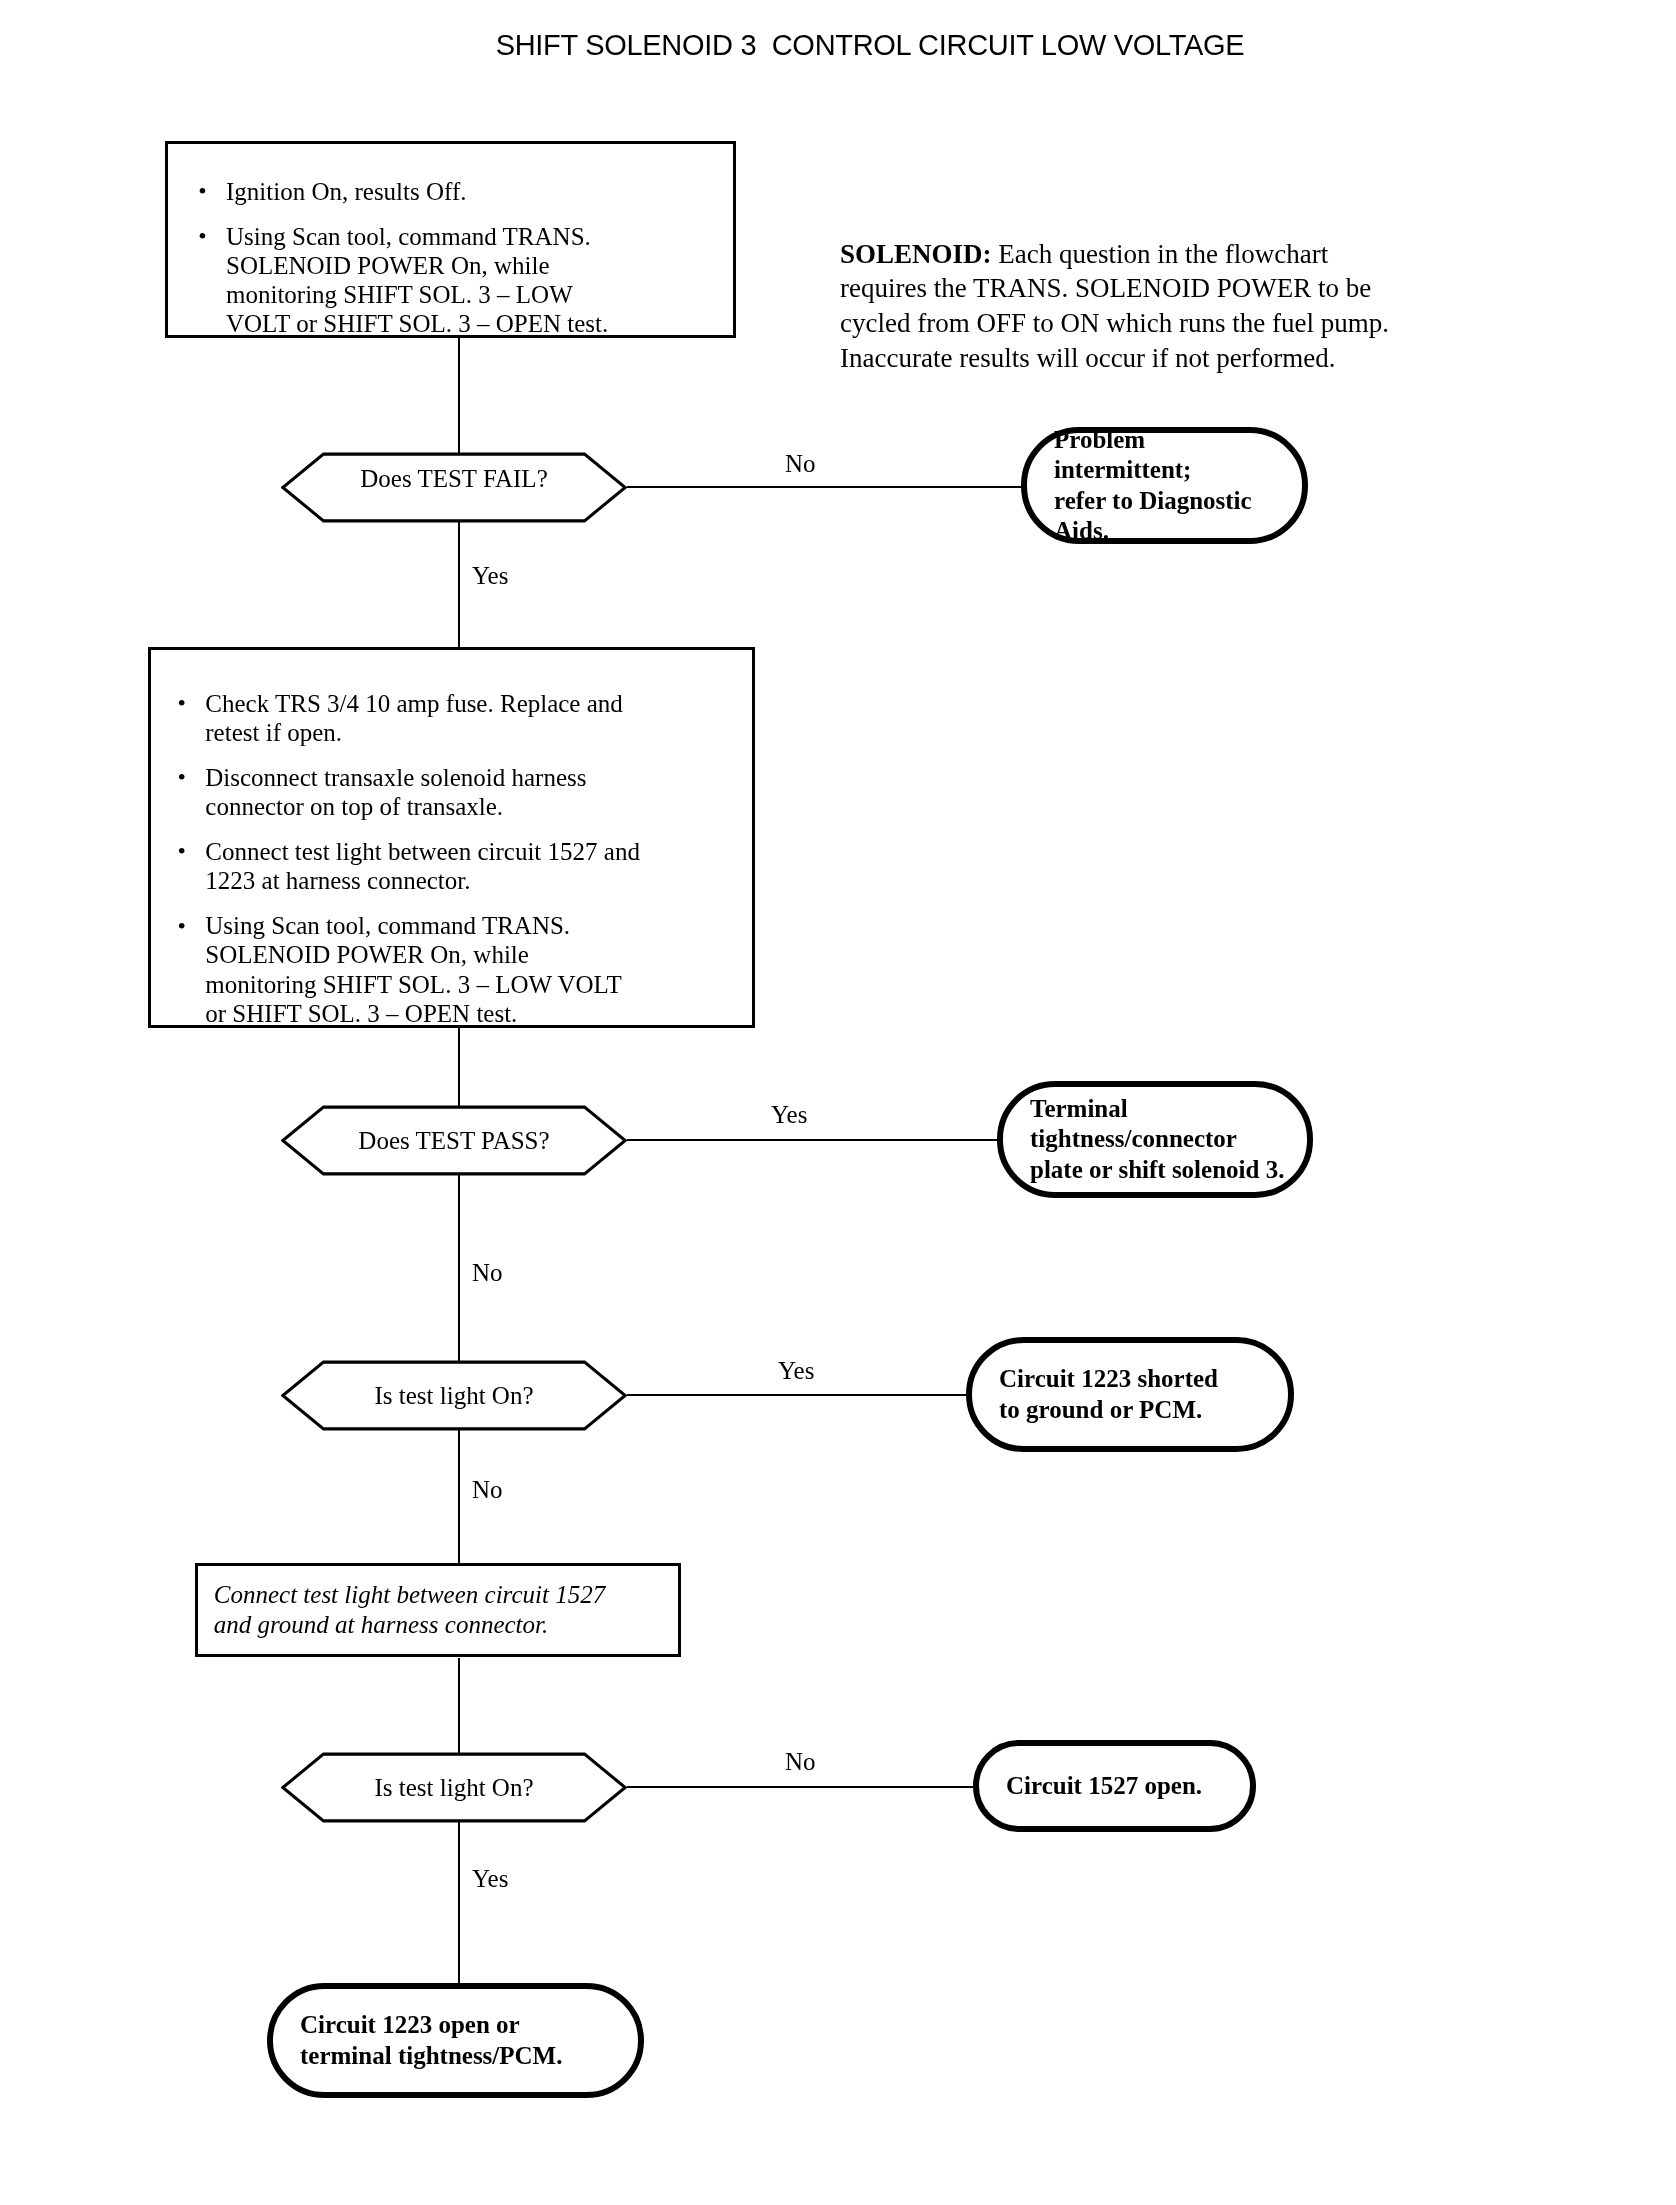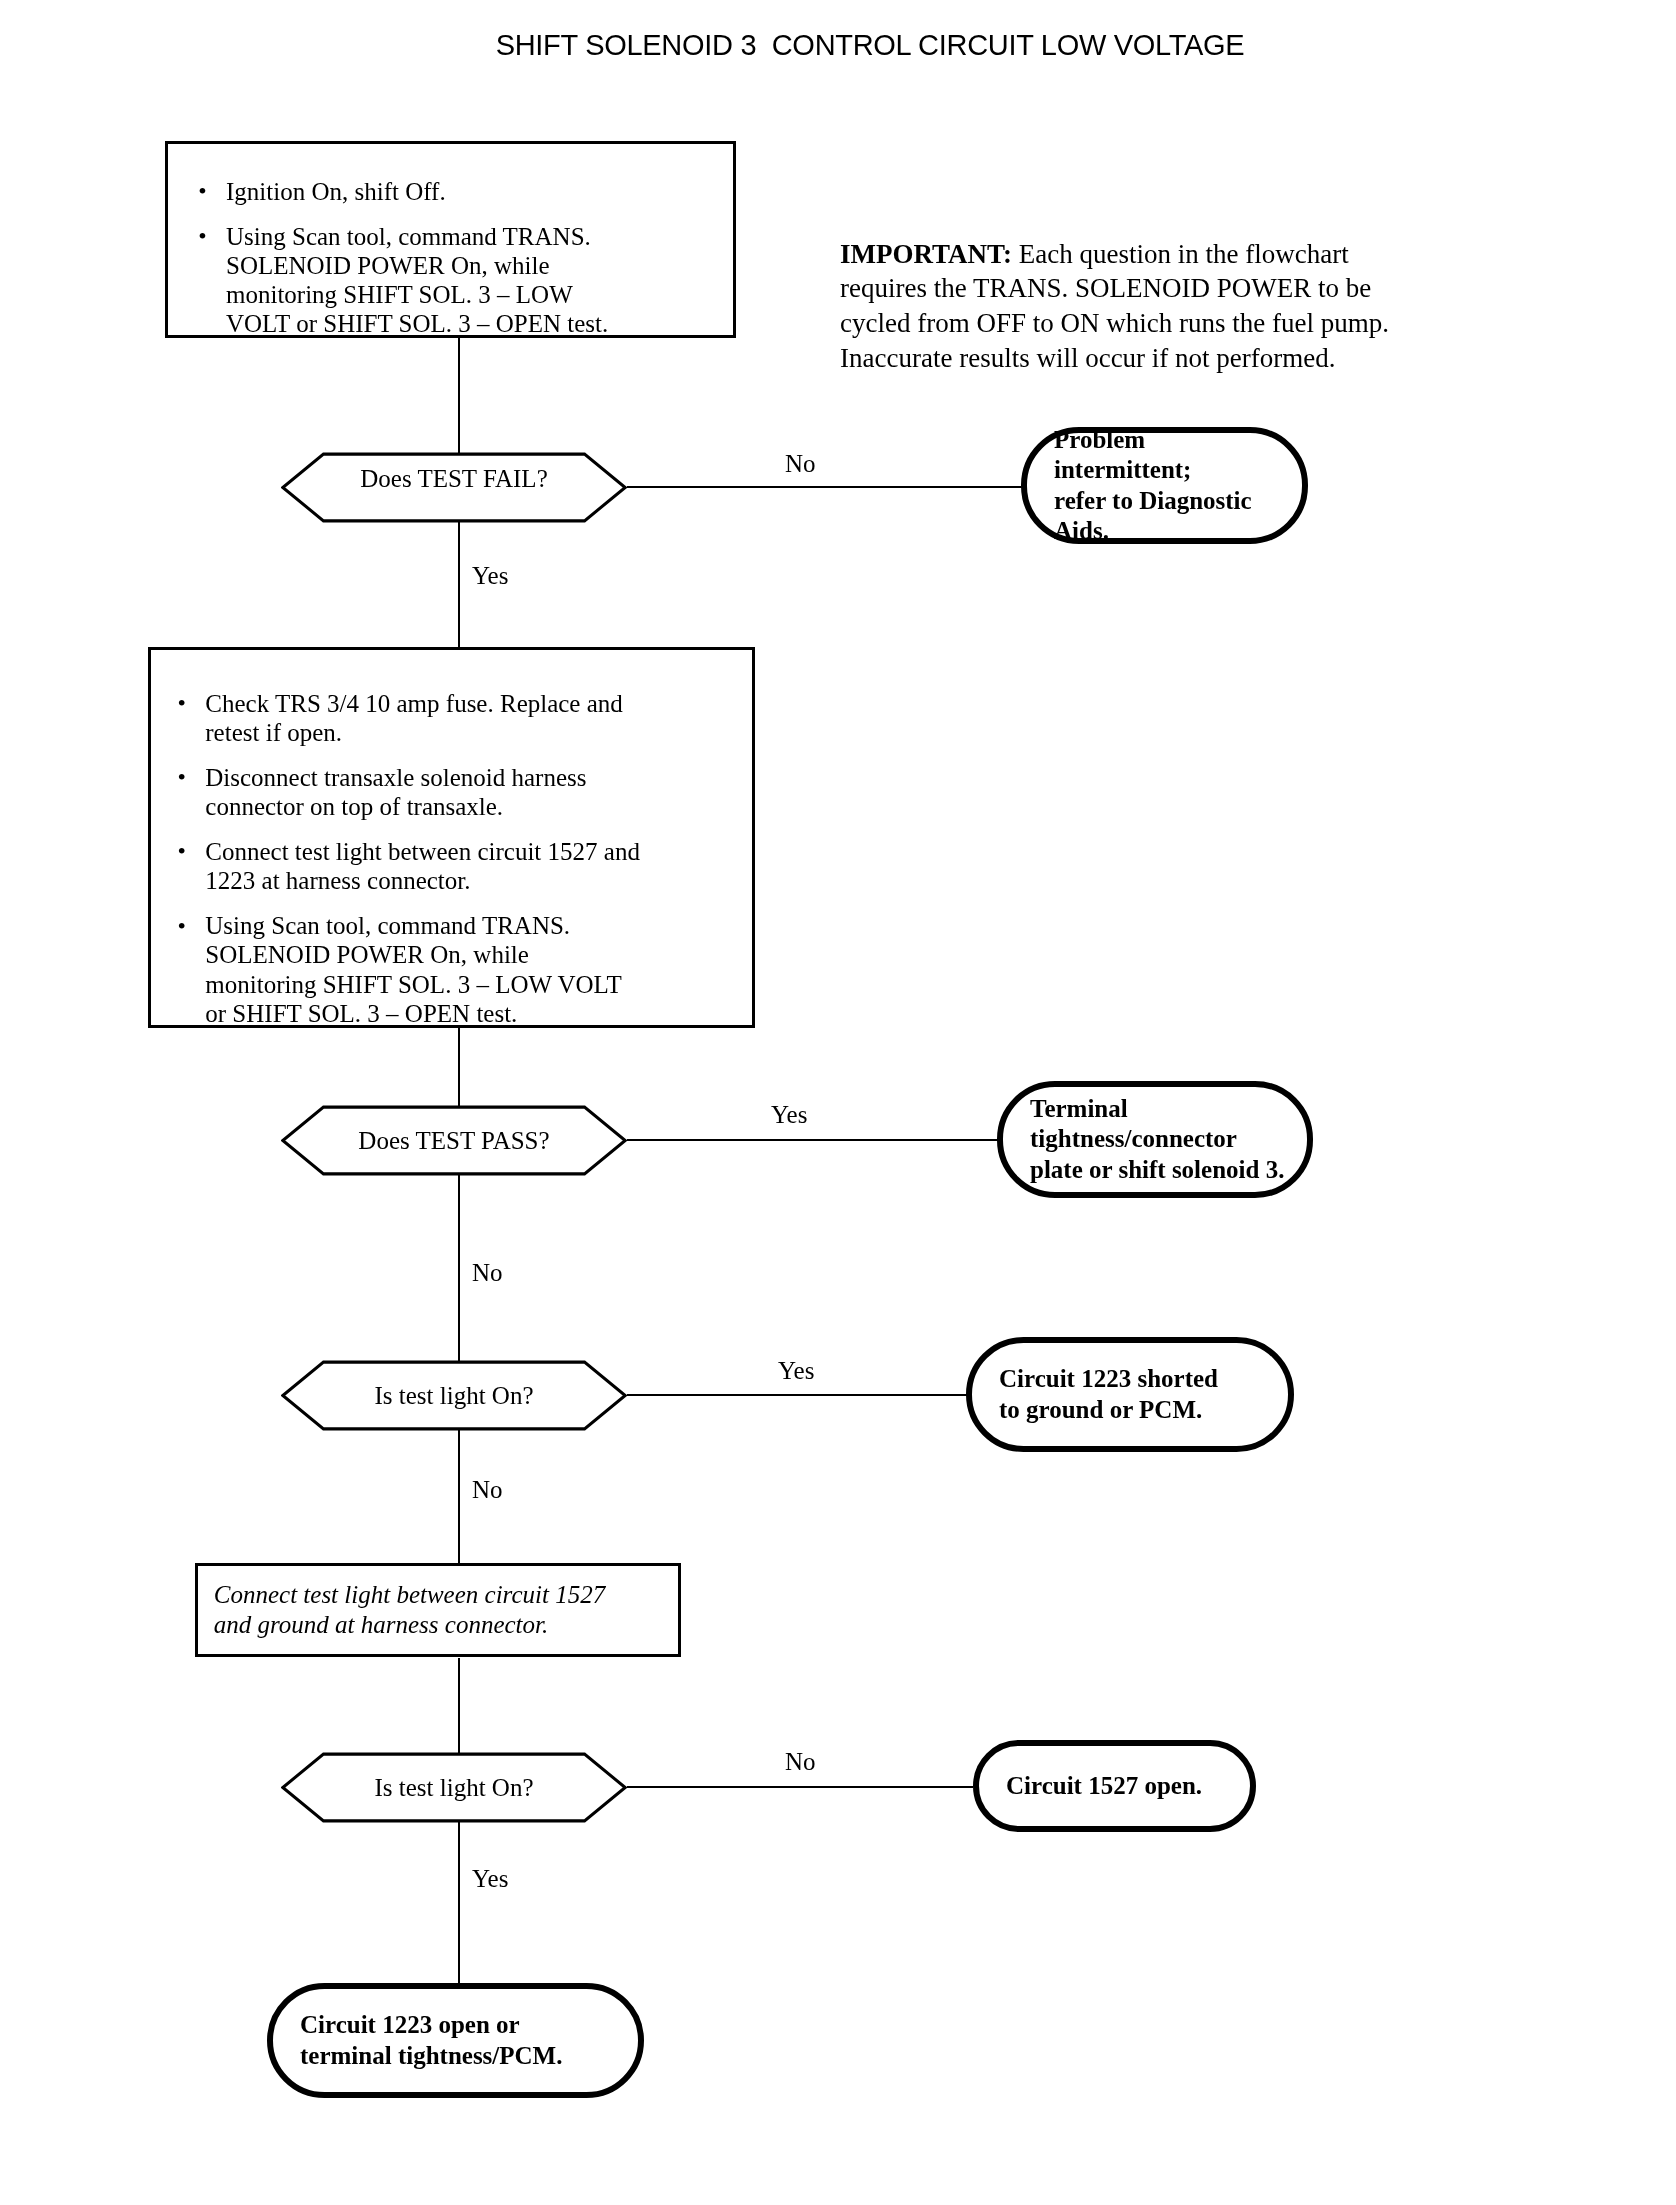--- a/index.html
+++ b/index.html
@@ -150,31 +150,31 @@
   }
 </style>
 </head>
 <body>
 
 <div id="page">
 
   <div id="chart-title">SHIFT SOLENOID 3  CONTROL CIRCUIT LOW VOLTAGE</div>
 
   <div id="important-note" style="left:840px; top:202px; width:693px;">
-    <span class="imp-head">IMPORTANT:</span><span> Each question in the flowchart
+    <span class="imp-head">SOLENOID:</span><span> Each question in the flowchart
 requires the TRANS. SOLENOID POWER to be
 cycled from OFF to ON which runs the fuel pump.
 Inaccurate results will occur if not performed.</span>
   </div>
 
   <div class="proc-box" style="left:165px; top:141px; width:571px; height:197px;">
     <div class="proc-inner" style="padding:18px 0 18px 11px;">
       <div class="bullet-row">
         <span class="bullet-dot">•</span>
-        <span class="bullet-text">Ignition On, shift Off.</span>
+        <span class="bullet-text">Ignition On, results Off.</span>
       </div>
       <div class="bullet-row">
         <span class="bullet-dot">•</span>
         <span class="bullet-text">Using Scan tool, command TRANS.
 SOLENOID POWER On, while
 monitoring SHIFT SOL. 3 – LOW
 VOLT or SHIFT SOL. 3 – OPEN test.</span>
       </div>
     </div>
   </div>

